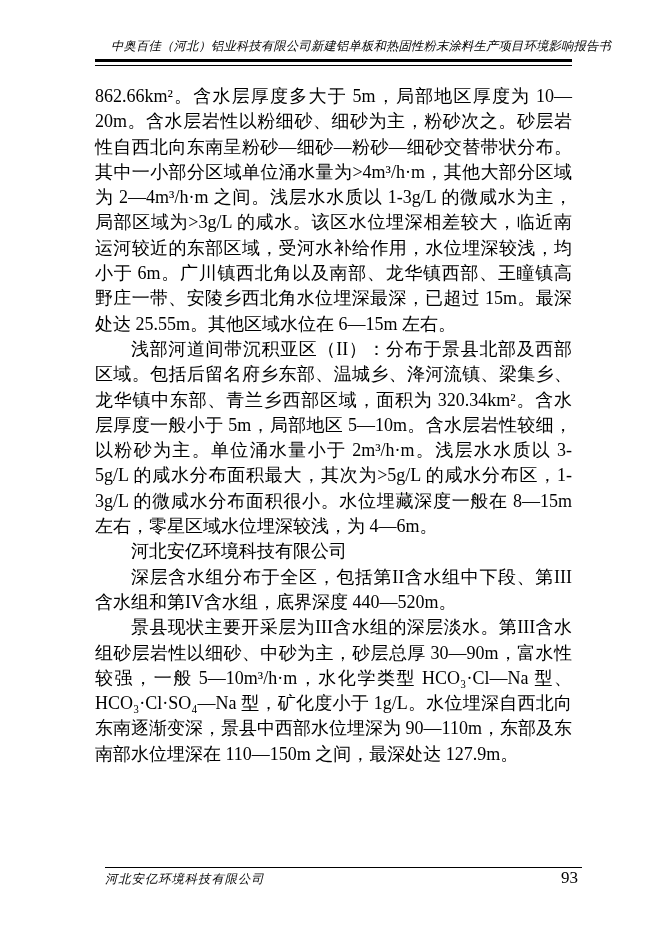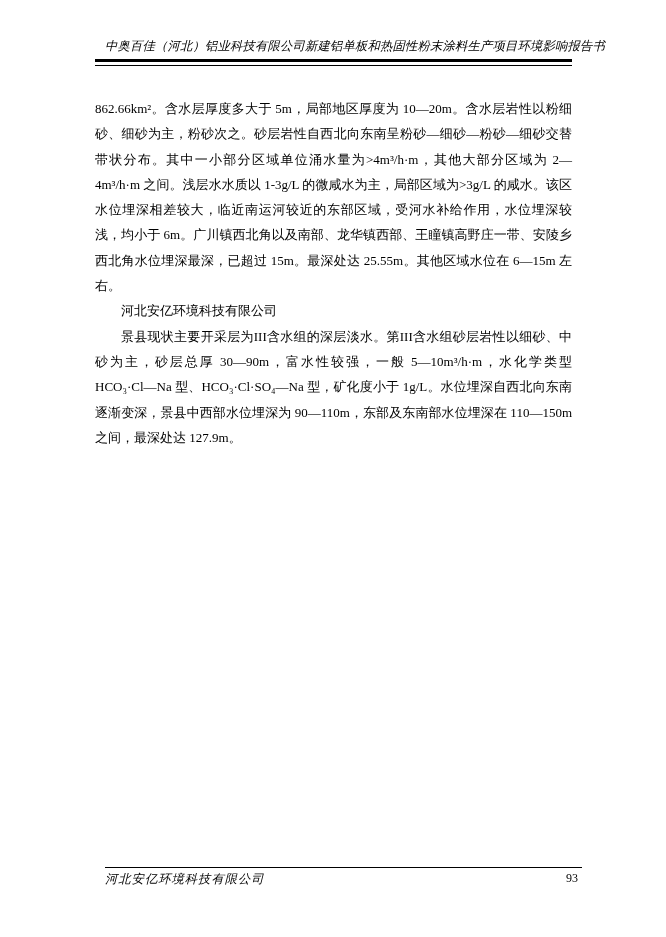--- a/index.html
+++ b/index.html
@@ -13,21 +13,21 @@
     height: 937px;
     background: #ffffff;
     overflow: hidden;
     font-family: "Liberation Serif", "DejaVu Serif", serif;
     color: #000000;
   }
   
   .doc-header {
     position: absolute;
     top: 37px;
-    left: 105px;
+    left: 111px;
     width: 477px;
     text-align: center;
   }
   .doc-header-title {
     font-style: italic;
     font-size: 12.3px;
     line-height: 18px;
     letter-spacing: 0.2px;
     white-space: nowrap;
     color: #000000;
@@ -44,24 +44,24 @@
     position: absolute;
     top: 64.6px;
     left: 95px;
     width: 477px;
     height: 1px;
     background: #000000;
   }
   
   .doc-body {
     position: absolute;
-    top: 96px;
+    top: 84px;
     left: 95px;
     width: 477px;
-    font-size: 13px;
+    font-size: 18px;
     line-height: 25.3px;
     text-align: justify;
     text-justify: inter-ideograph;
   }
   .doc-body p {
     margin: 0;
     padding: 0;
   }
   .doc-body p.indent {
     text-indent: 2em;
@@ -79,39 +79,41 @@
     padding-top: 2px;
     box-sizing: border-box;
   }
   .footer-company {
     font-style: italic;
     font-size: 12.3px;
     line-height: 18px;
     letter-spacing: 1px;
   }
   .footer-page-number {
-    font-size: 12px;
+    font-size: 17px;
     line-height: 16px;
     padding-right: 4px;
   }
 </style>
 </head>
 <body>
 
 <div class="page">
 
   <div class="doc-header">
     <div class="doc-header-title">中奥百佳（河北）铝业科技有限公司新建铝单板和热固性粉末涂料生产项目环境影响报告书</div>
   </div>
   <div class="header-rule-thick"></div>
   <div class="header-rule-thin"></div>
 
   <div class="doc-body">
     <p>862.66km²。含水层厚度多大于 5m，局部地区厚度为 10—20m。含水层岩性以粉细砂、细砂为主，粉砂次之。砂层岩性自西北向东南呈粉砂—细砂—粉砂—细砂交替带状分布。其中一小部分区域单位涌水量为&gt;4m³/h·m，其他大部分区域为 2—4m³/h·m 之间。浅层水水质以 1-3g/L 的微咸水为主，局部区域为&gt;3g/L 的咸水。该区水位埋深相差较大，临近南运河较近的东部区域，受河水补给作用，水位埋深较浅，均小于 6m。广川镇西北角以及南部、龙华镇西部、王瞳镇高野庄一带、安陵乡西北角水位埋深最深，已超过 15m。最深处达 25.55m。其他区域水位在 6—15m 左右。</p>
+    <p class="indent">浅部河道间带沉积亚区（II）：分布于景县北部及西部区域。包括后留名府乡东部、温城乡、洚河流镇、梁集乡、龙华镇中东部、青兰乡西部区域，面积为 320.34km²。含水层厚度一般小于 5m，局部地区 5—10m。含水层岩性较细，以粉砂为主。单位涌水量小于 2m³/h·m。浅层水水质以 3-5g/L 的咸水分布面积最大，其次为&gt;5g/L 的咸水分布区，1-3g/L 的微咸水分布面积很小。水位埋藏深度一般在 8—15m 左右，零星区域水位埋深较浅，为 4—6m。</p>
     <p class="indent">河北安亿环境科技有限公司</p>
+    <p class="indent">深层含水组分布于全区，包括第II含水组中下段、第III含水组和第IV含水组，底界深度 440—520m。</p>
     <p class="indent">景县现状主要开采层为III含水组的深层淡水。第III含水组砂层岩性以细砂、中砂为主，砂层总厚 30—90m，富水性较强，一般 5—10m³/h·m，水化学类型 HCO₃·Cl—Na 型、HCO₃·Cl·SO₄—Na 型，矿化度小于 1g/L。水位埋深自西北向东南逐渐变深，景县中西部水位埋深为 90—110m，东部及东南部水位埋深在 110—150m 之间，最深处达 127.9m。</p>
   </div>
 
   <div class="doc-footer">
     <span class="footer-company">河北安亿环境科技有限公司</span>
     <span class="footer-page-number">93</span>
   </div>
 
 </div>
 

